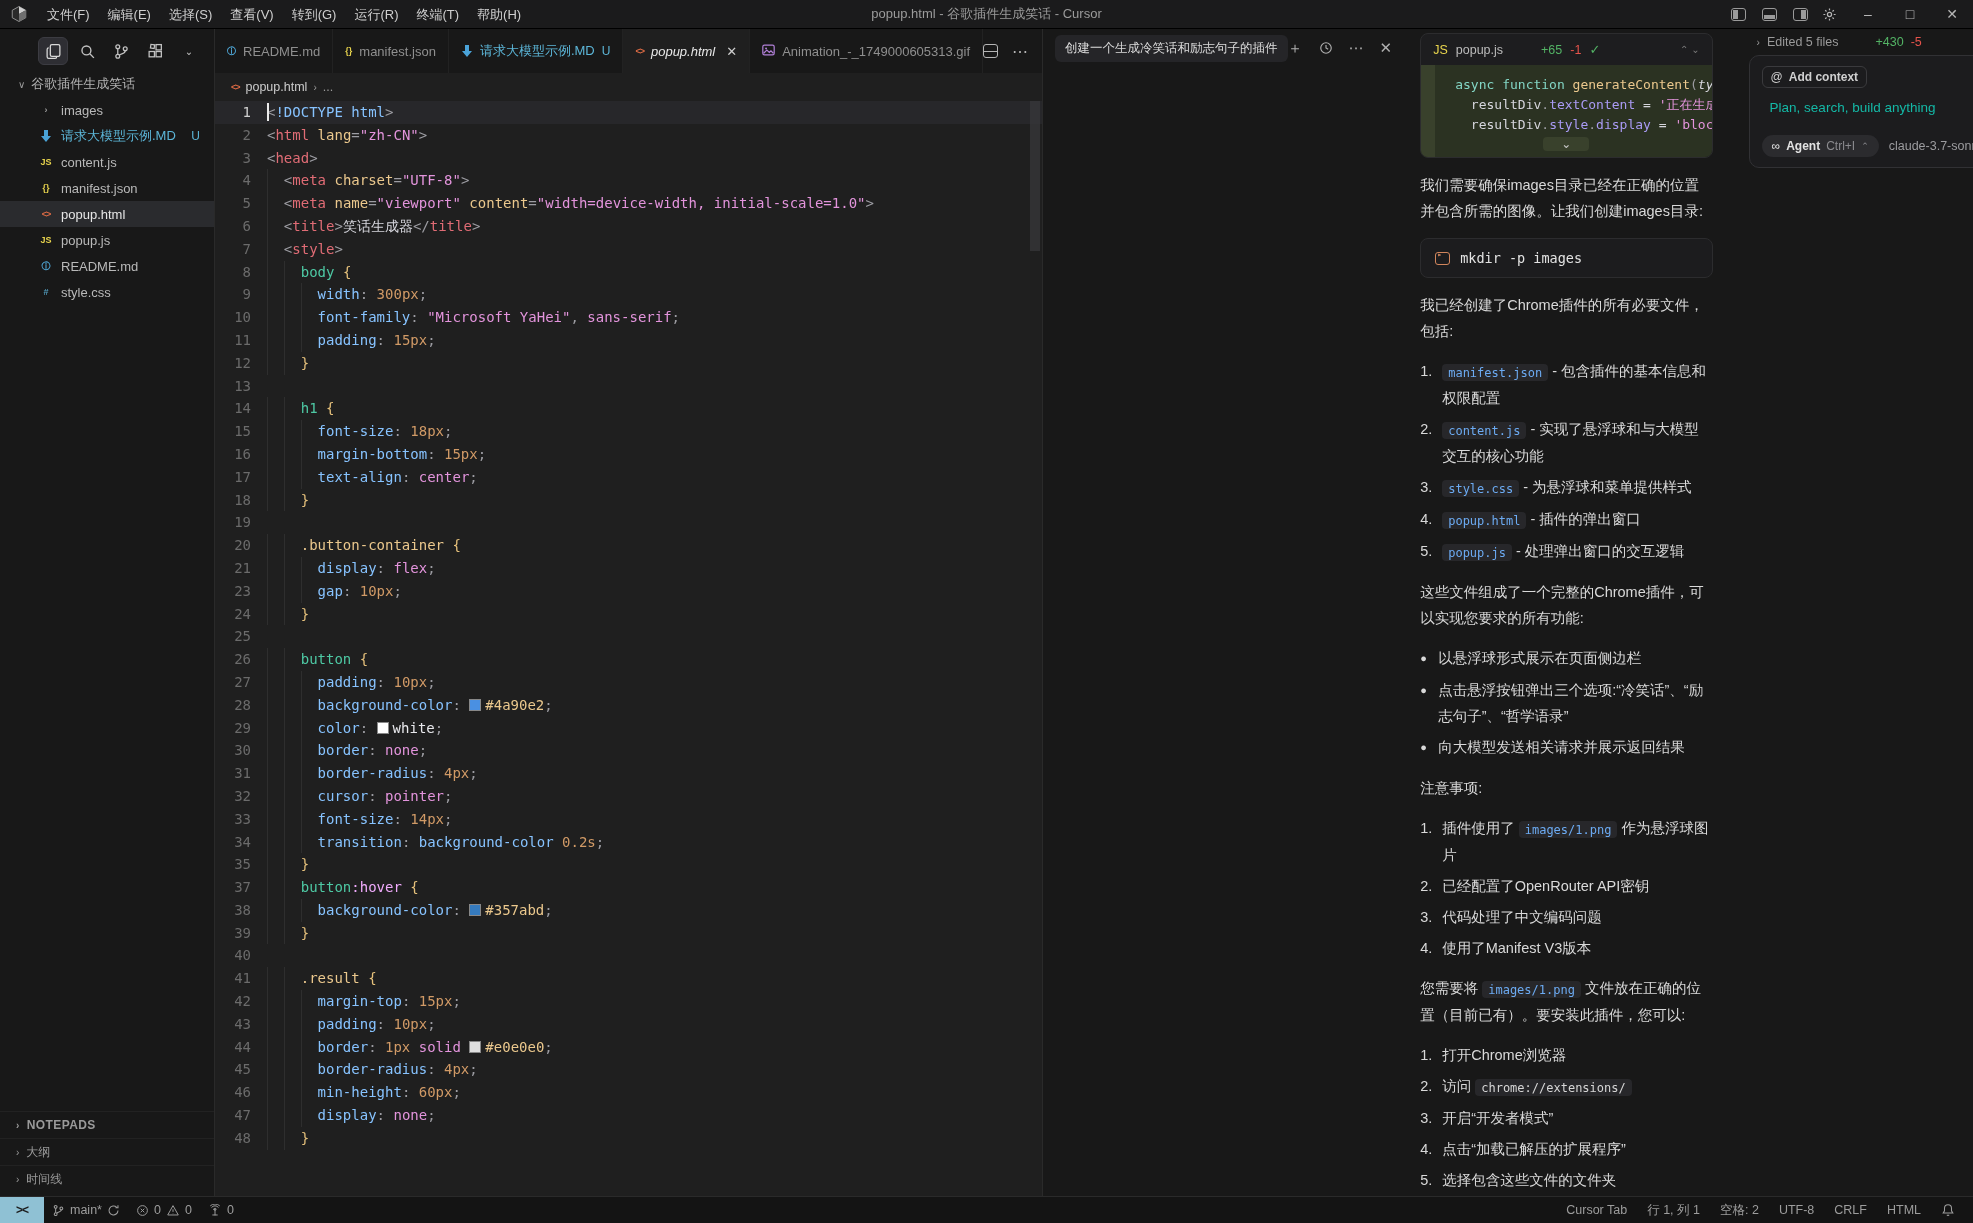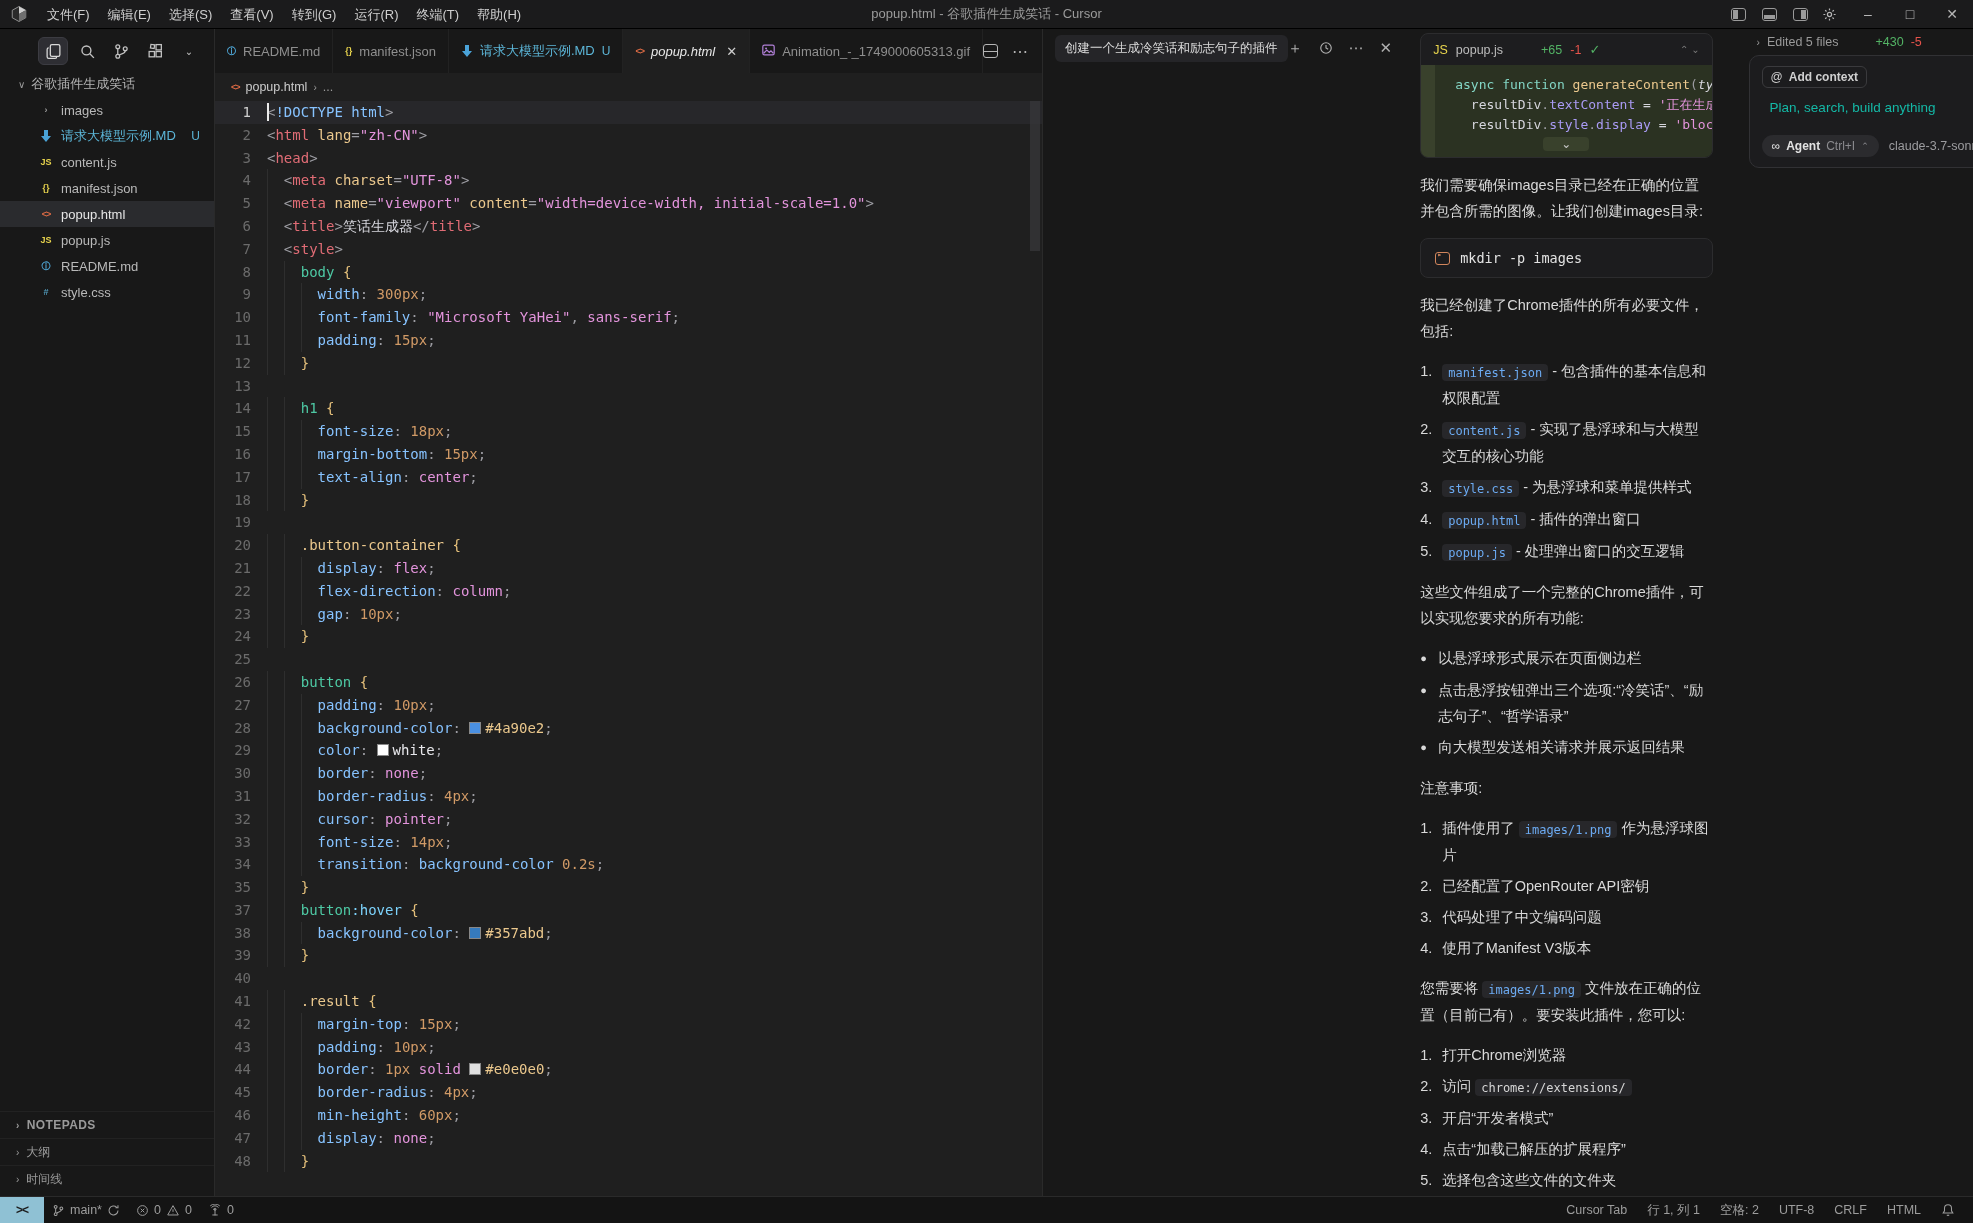--- a/index.html
+++ b/index.html
@@ -70,21 +70,21 @@
   .code { flex:1; overflow:hidden; font-family:"DejaVu Sans Mono", monospace; font-size:14px; line-height:22.8px; position:relative; }
   .cline { display:flex; height:22.8px; }
   .cline .ln { width:52px; flex:0 0 52px; text-align:right; padding-right:16px; color:#6b6b6b; user-select:none; }
   .cline.active { background:#27272a; }
   .cline.active .ln { color:#d0d0d0; }
   .cline .lc { white-space:pre; position:relative; }
   .caret { display:inline-block; width:1.5px; height:18px; background:#eaeaea; vertical-align:middle; margin-right:-1.5px; position:relative; top:-1px; }
   .tk-p{color:#9d9da3} .tk-doc{color:#87c3ff} .tk-tag{color:#e06c75} .tk-attr{color:#ebc88d}
   .tk-str{color:#e394dc} .tk-prop{color:#87c3ff} .tk-num{color:#d19a66} .tk-val{color:#e394dc}
   .tk-valw{color:#e8e8ec} .tk-sel{color:#4ec9a4} .tk-selc{color:#ebc88d} .tk-brace{color:#e5c07b}
-  .tk-hex{color:#ebc88d} .tk-t{color:#d6d6dd} .tk-pse{color:#7dd3fc}
+  .tk-hex{color:#ebc88d} .tk-t{color:#d6d6dd} .tk-pse{color:#f0abfc}
   .tk-ws{ white-space:pre; display:inline-block; background-image:repeating-linear-gradient(to right, #2e2e2e 0 1px, transparent 1px 2ch); }
   .sw { display:inline-block; width:12px; height:12px; border:1px solid #888; vertical-align:-1px; margin-right:4px; }
   .ed-scrollbar { position:absolute; top:72px; right:2px; width:10px; bottom:4px; }
   .ed-scrollbar .thumb { width:100%; height:150px; background:#39393c; border-radius:0; opacity:.7; }
 
   
   .chat { flex:1; background:#181818; border-left:1px solid #2a2a2a; display:flex; flex-direction:row; position:relative; }
   .chat-header { height:38px; display:flex; align-items:center; padding:0 10px 0 12px; flex:0 0 auto; }
   .chat-title { background:#252528; border-radius:6px; padding:5px 10px; font-size:12.5px; color:#dcdcdc; max-width:420px; white-space:nowrap; overflow:hidden; }
   .chat-h-icons { margin-left:auto; display:flex; align-items:center; gap:16px; color:#b0b0b0; font-size:15px; }
@@ -395,24 +395,20 @@
             <span class="ln">19</span>
             <span class="lc"></span>
           </div>
           <div class="cline">
             <span class="ln">20</span>
             <span class="lc"><span class="tk-ws">    </span><span class="tk-selc">.button-container</span><span class="tk-t"> </span><span class="tk-brace">{</span></span>
           </div>
           <div class="cline">
             <span class="ln">21</span>
             <span class="lc"><span class="tk-ws">      </span><span class="tk-prop">display</span><span class="tk-p">: </span><span class="tk-val">flex</span><span class="tk-p">;</span></span>
-          </div>
-          <div class="cline">
-            <span class="ln">22</span>
-            <span class="lc"><span class="tk-ws">      </span><span class="tk-prop">flex-direction</span><span class="tk-p">: </span><span class="tk-val">column</span><span class="tk-p">;</span></span>
           </div>
           <div class="cline">
             <span class="ln">23</span>
             <span class="lc"><span class="tk-ws">      </span><span class="tk-prop">gap</span><span class="tk-p">: </span><span class="tk-num">10px</span><span class="tk-p">;</span></span>
           </div>
           <div class="cline">
             <span class="ln">24</span>
             <span class="lc"><span class="tk-ws">    </span><span class="tk-brace">}</span></span>
           </div>
           <div class="cline">

